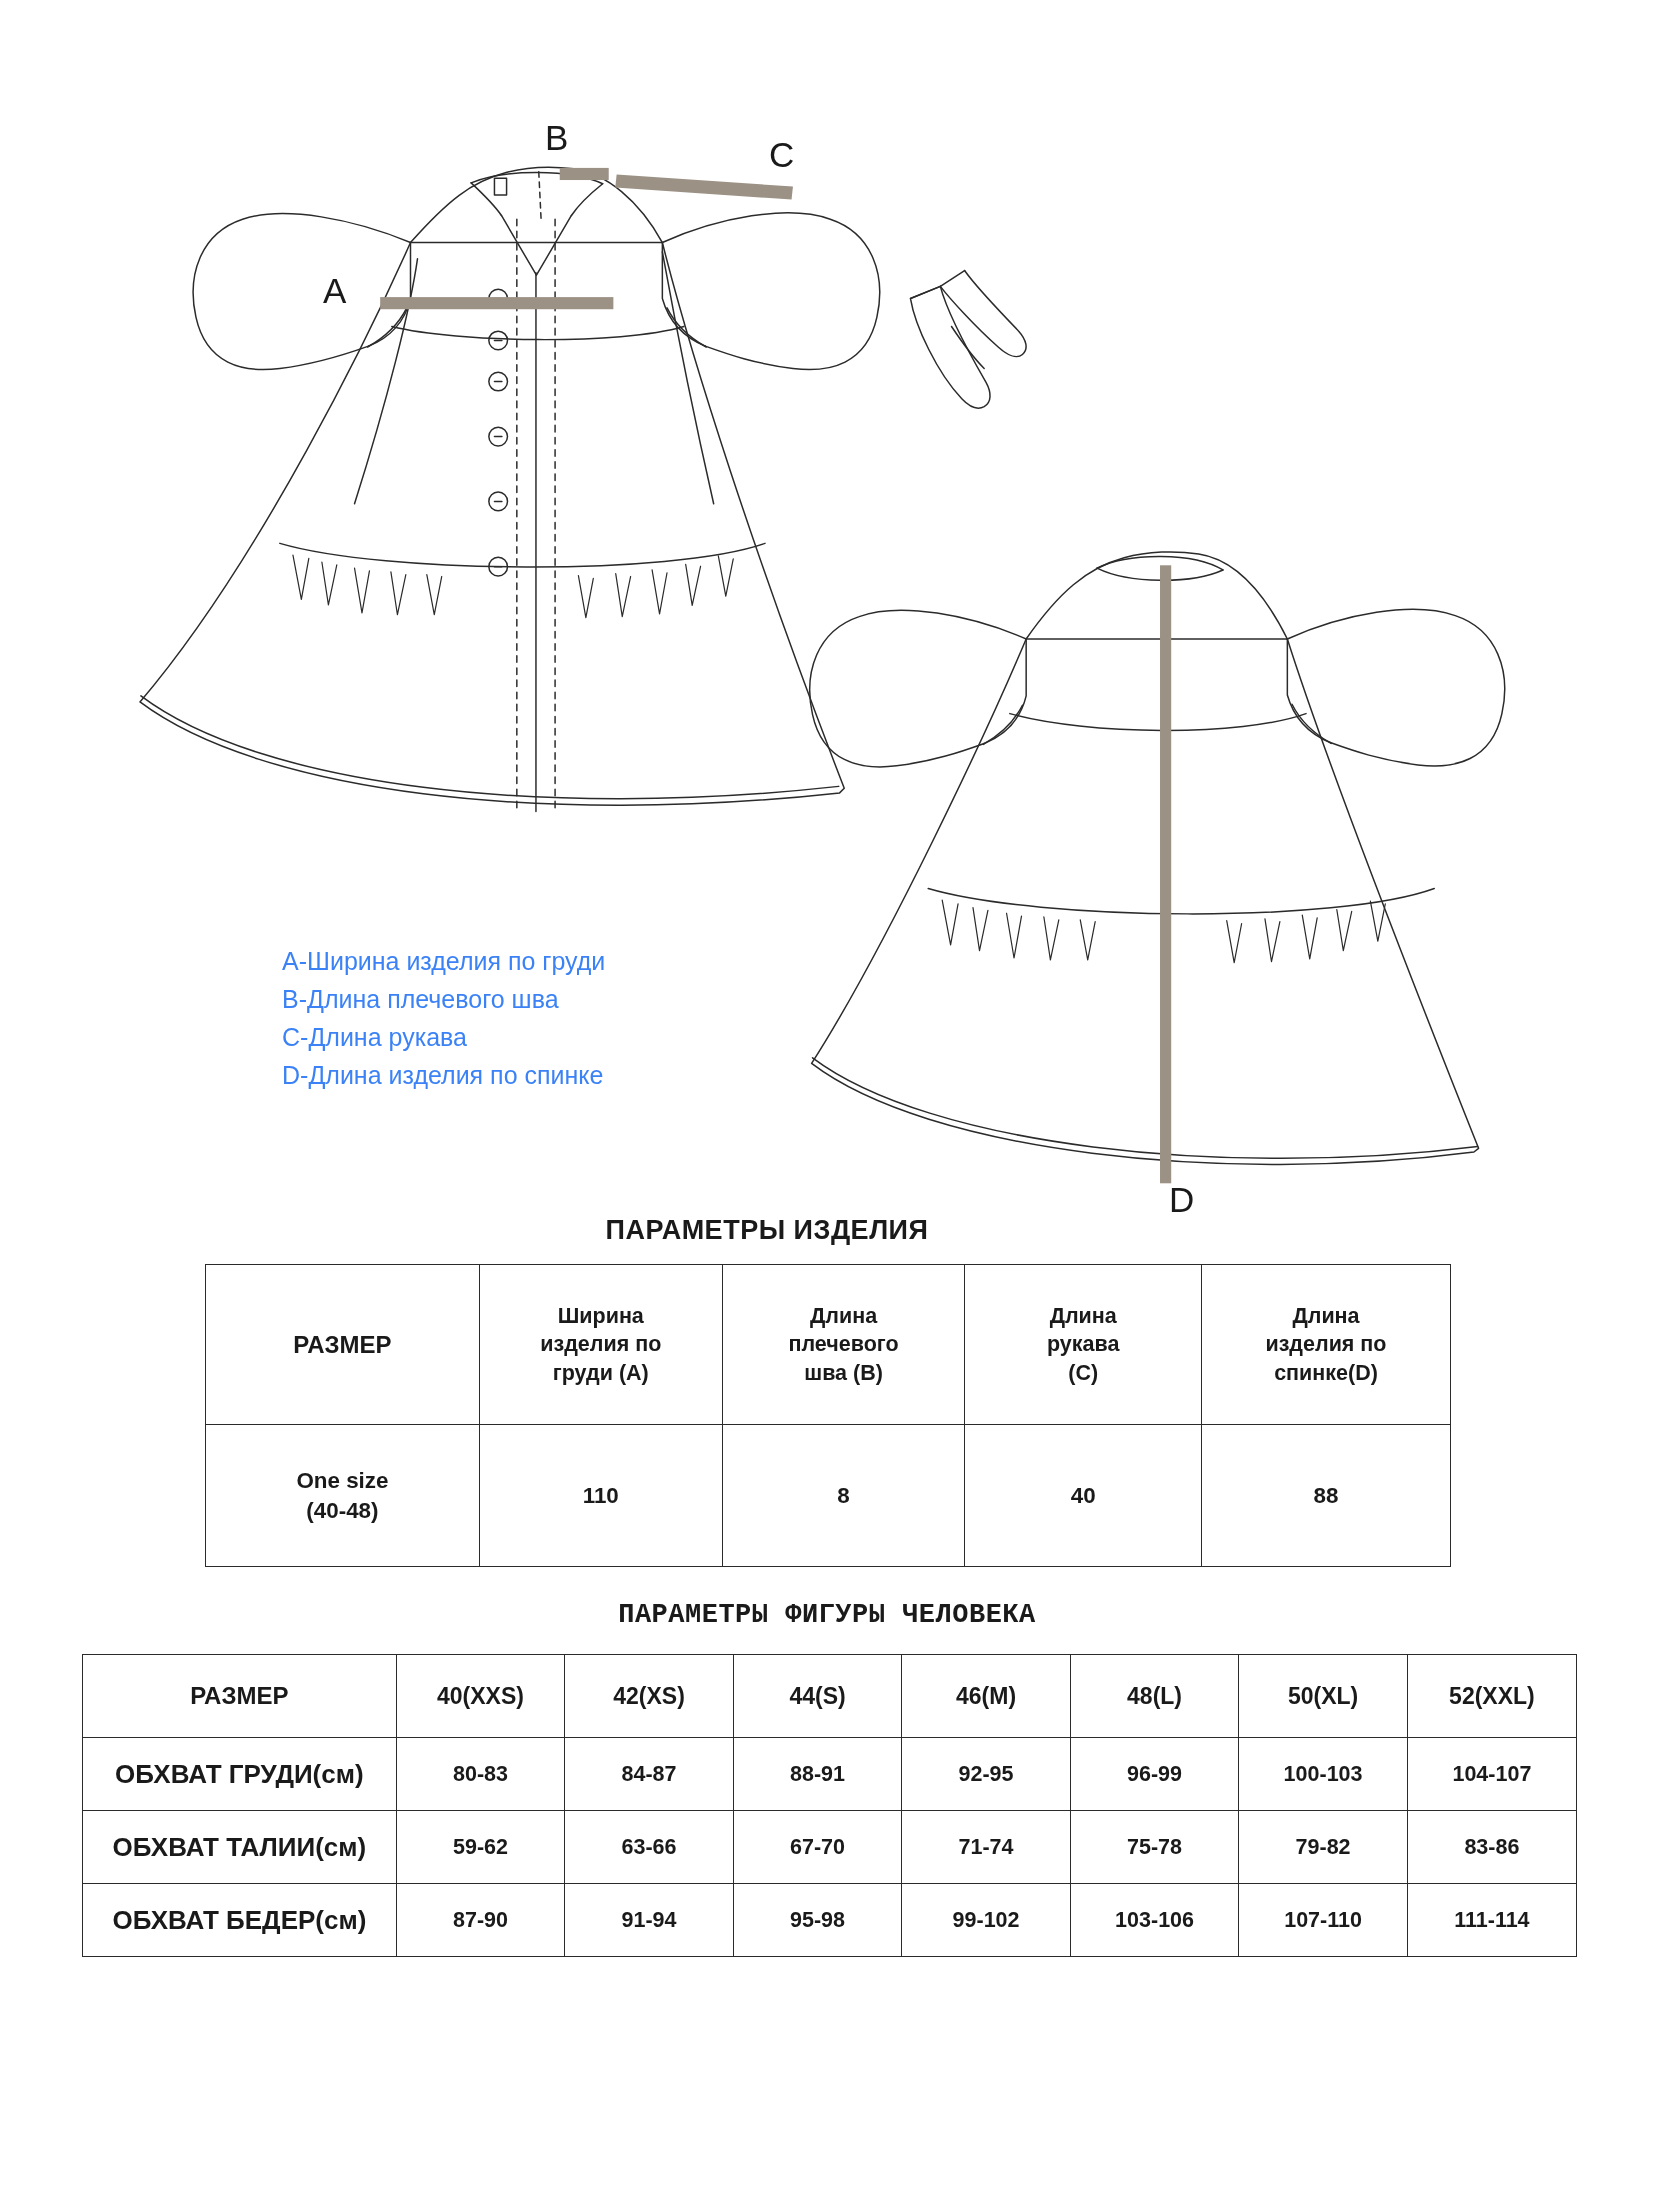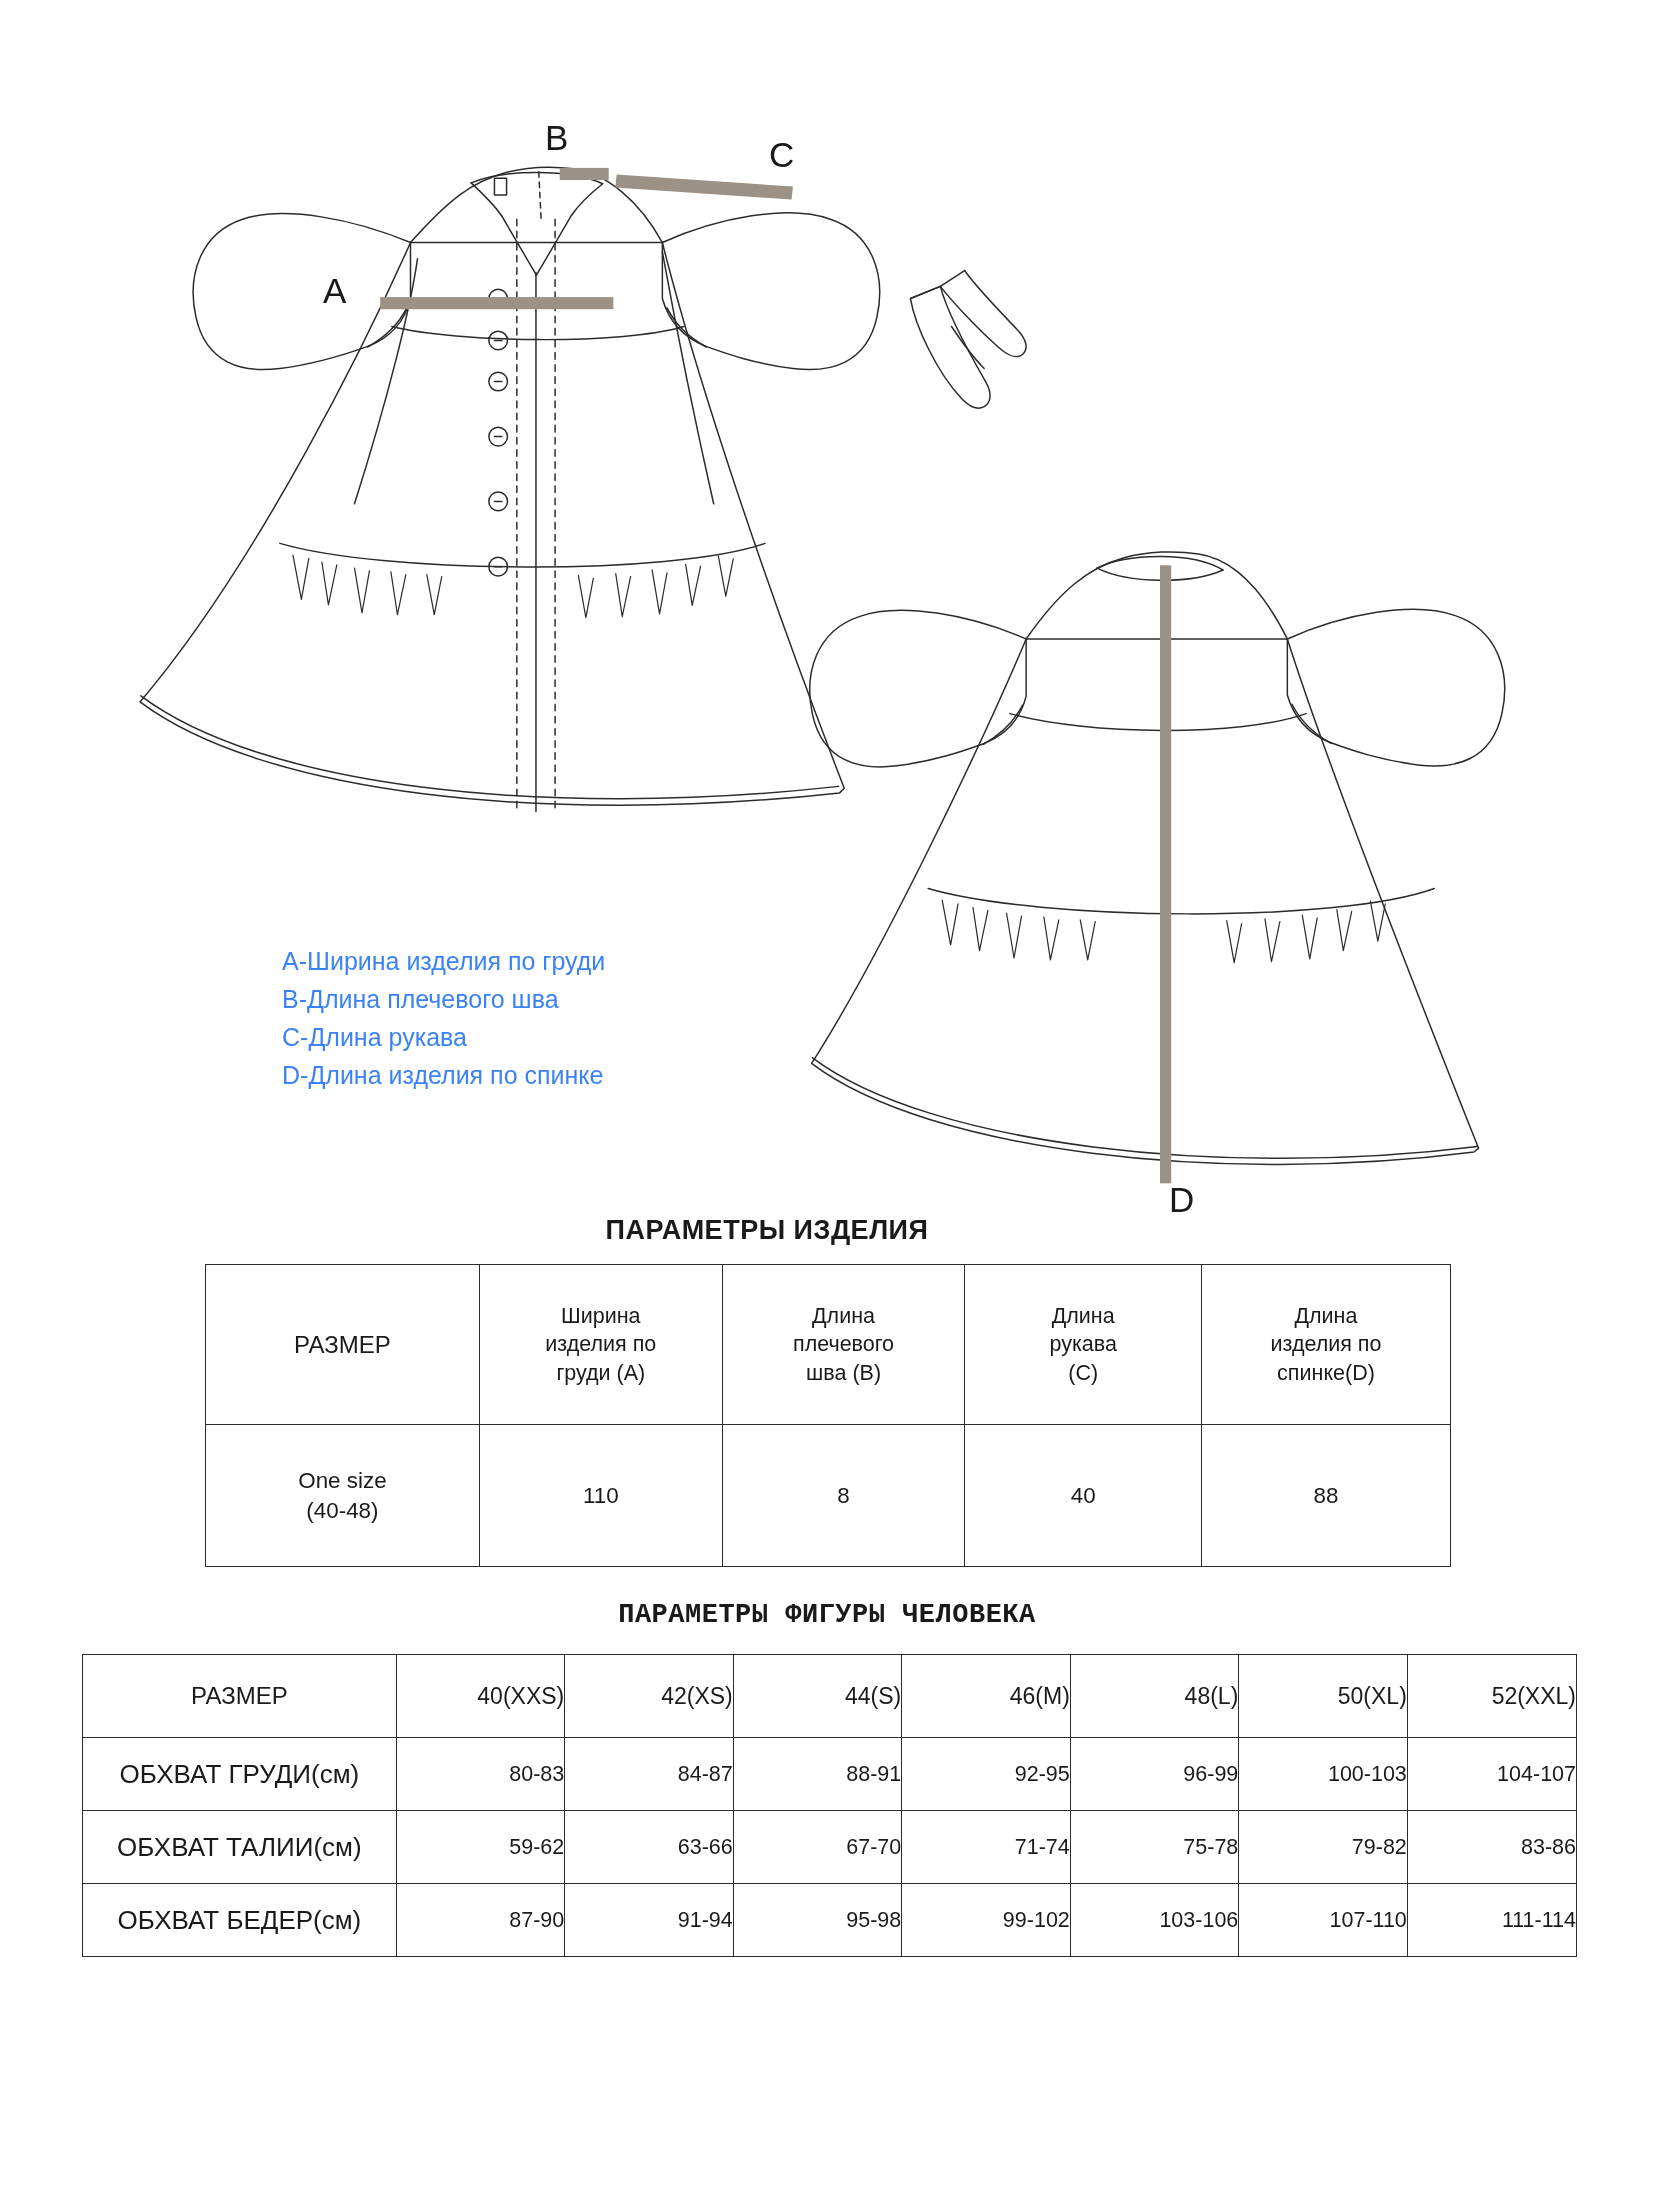--- a/index.html
+++ b/index.html
@@ -85,21 +85,21 @@
 
   table {
     border-collapse: collapse;
     width: 100%;
     table-layout: fixed;
   }
   table td, table th {
     border: 1.4px solid #2b2b2b;
     text-align: center;
     vertical-align: middle;
-    font-weight: 400;
+    font-weight: 700;
     color: #1a1a1a;
   }
 
   
   #product-table td {
     font-size: 21.5px;
     line-height: 1.32;
     padding: 12px 3.7px;
   }
   #product-table .hdr-size,
@@ -112,21 +112,20 @@
   #product-table tr.data-row td {
     height: 117px;
     font-size: 22.4px;
   }
 
   
   #body-table td {
     font-size: 21.5px;
     padding: 0;
     height: 72px;
-    text-align: right;
   }
   #body-table .row-label {
     font-size: 26px;
     text-align: center;
   }
   #body-table tr.head-row td {
     font-size: 23px;
     height: 82px;
   }
   #body-table tr.head-row td.row-label {

